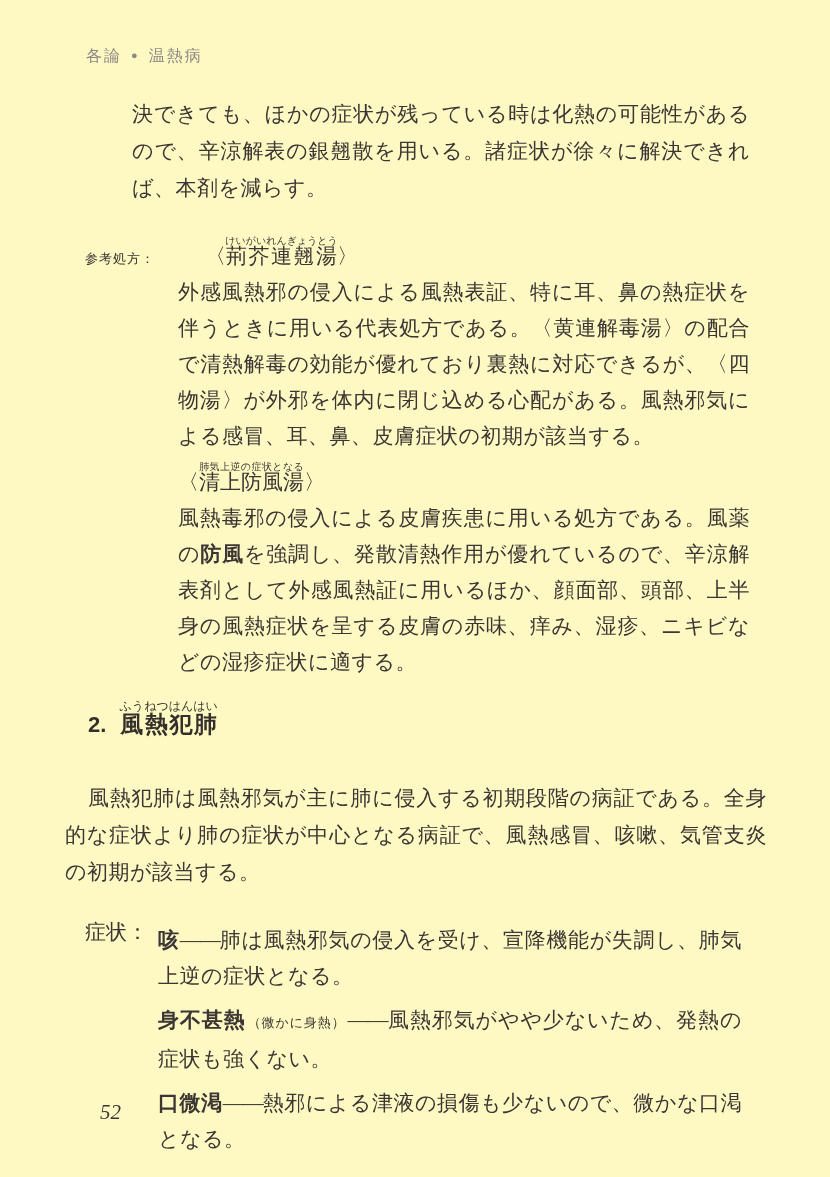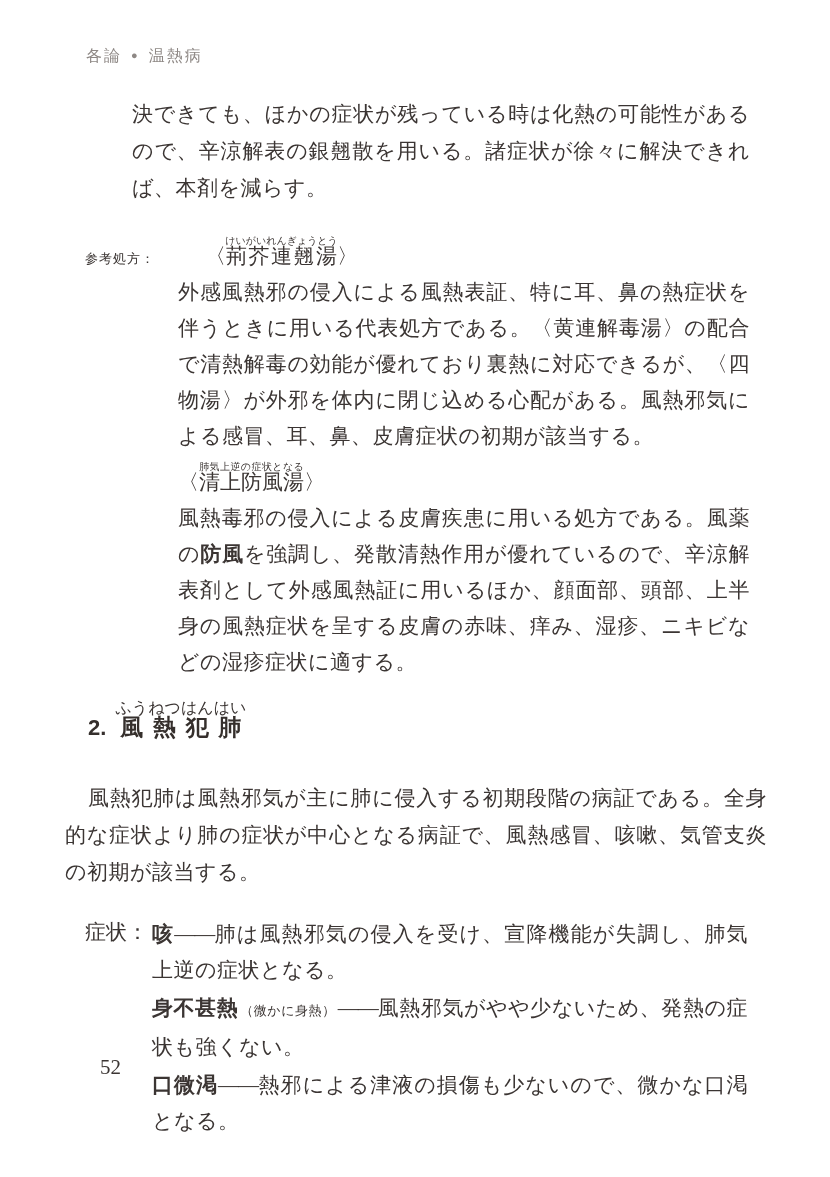--- a/index.html
+++ b/index.html
@@ -1,20 +1,20 @@
 <!DOCTYPE html>
 <html lang="ja"><head>
 <meta charset="utf-8">
 <style>
   html,body { margin:0; padding:0; background:#e8e8e8; }
   .page {
     position:relative;
     width:830px; height:1177px;
     margin:0 auto;
-    background:#ffffff;
+    background:#fef9c3;
     color:#3b3533;
     font-family:"Liberation Serif","DejaVu Serif",serif;
     overflow:hidden;
   }
 
   
   .running-head {
     position:absolute; top:46px; left:86px;
     font-family:"Liberation Sans","DejaVu Sans",sans-serif;
     font-size:16px; color:#8e8885; letter-spacing:2px;
@@ -62,46 +62,46 @@
 
   
   .section-heading {
     position:absolute; top:700px; left:88px;
     margin:0;
     font-family:"Liberation Sans","DejaVu Sans",sans-serif;
     font-size:23px; font-weight:bold; color:#352f2c;
     white-space:nowrap;
   }
   .section-heading .sec-num { font-size:22px; margin-right:14px; }
-  .section-heading rt { font-size:16px; font-weight:500; }
+  .section-heading rt { font-size:12px; font-weight:500; }
 
   .sec-intro { position:absolute; top:780px; left:65px; width:702px; line-height:37px; text-indent:23px; }
 
   
   .sym-block { position:absolute; top:914px; left:150px; width:600px; }
   .sym-label {
     position:absolute; left:-65px; top:0;
     font-family:"Liberation Sans","DejaVu Sans",sans-serif;
     font-size:21px; line-height:36px; white-space:nowrap;
   }
-  .sym-item { margin:2px; }
+  .sym-item { margin:8px; }
   .sym-item .term {
     font-family:"Liberation Sans","DejaVu Sans",sans-serif;
     font-weight:bold; font-style:normal;
   }
   .sym-item .note {
     font-family:"Liberation Sans","DejaVu Sans",sans-serif;
     font-size:13px; margin:0 2px;
   }
   .sym-item .dash { letter-spacing:-1px; }
 
   .page-number {
-    position:absolute; top:1055px; left:100px;
+    position:absolute; top:1100px; left:100px;
     font-family:"Liberation Serif","DejaVu Serif",serif;
-    font-size:21px; color:#3b3533;
+    font-style:italic; font-size:21px; color:#3b3533;
   }
 </style>
 </head>
 <body>
 
 <div class="page">
 
   <header class="running-head">
     <span>各論</span><span class="bullet">●</span><span>温熱病</span>
   </header>

